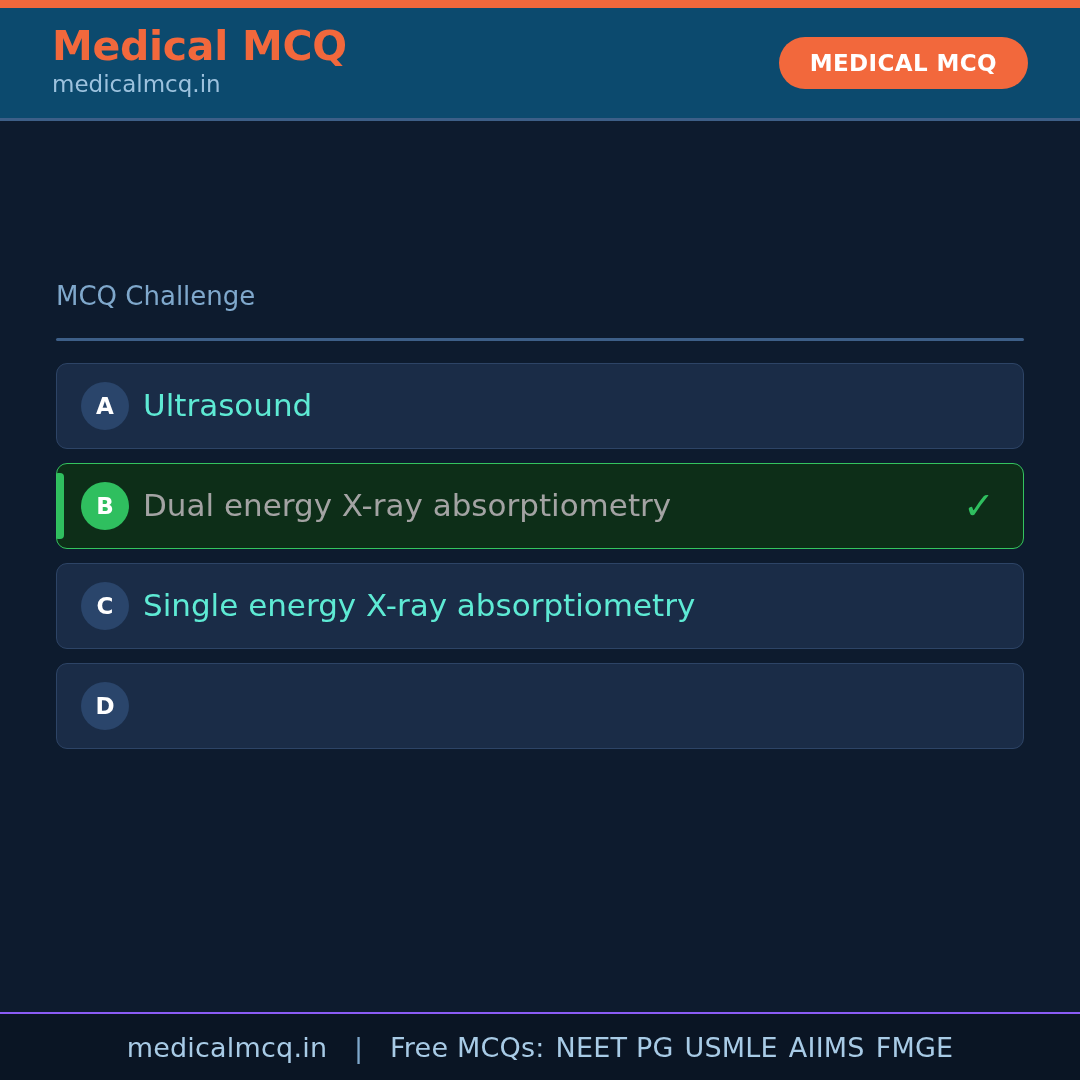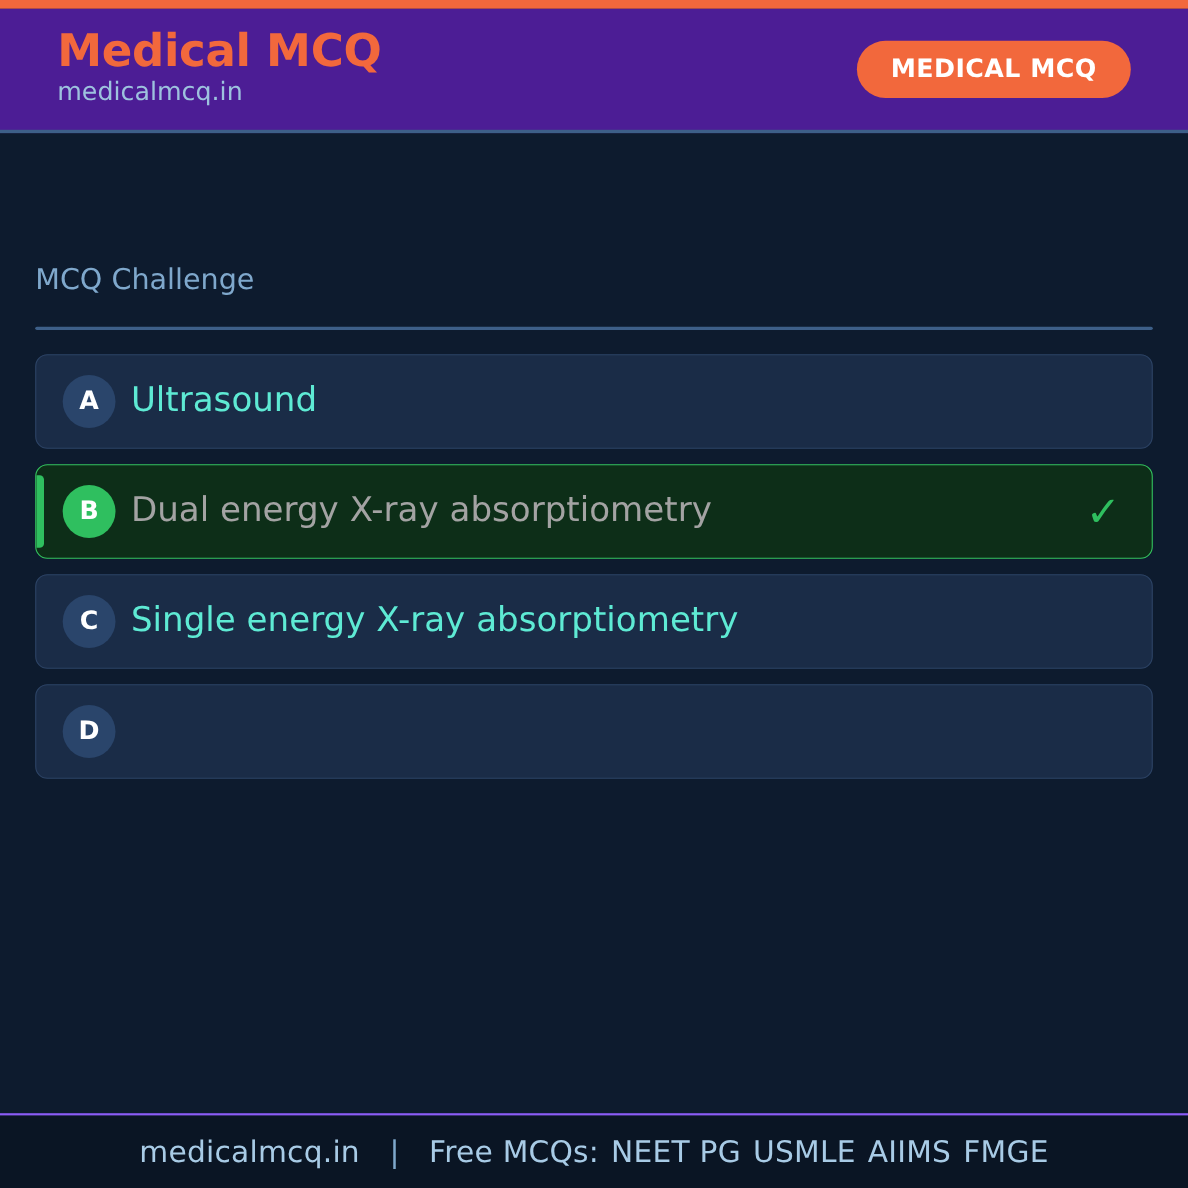--- a/index.html
+++ b/index.html
@@ -28,21 +28,21 @@
     width: 100%;
     background: #f2683c;
     flex: 0 0 auto;
   }
 
   
   .header {
     position: relative;
     flex: 0 0 auto;
     height: 113px;
-    background: #4c1d95;
+    background: #0c4a6e;
     border-bottom: 3px solid #3d5f88;
     box-sizing: border-box;
     display: flex;
     align-items: center;
     justify-content: space-between;
     padding: 0 52px;
   }
   .brand-block {
     display: flex;
     flex-direction: column;
@@ -69,23 +69,24 @@
     font-weight: bold;
     letter-spacing: 0.4px;
     padding: 13px 31px;
     border-radius: 26px;
     white-space: nowrap;
   }
 
   
   .main {
     flex: 1 1 auto;
-    padding: 0 32px;
-    box-sizing: border-box;
-    position: relative;
+    padding: 0 56px;
+    box-sizing: border-box;
+    position: relative;
+    margin-top: 41px;
   }
   .kicker {
     margin-top: 120px;
     font-size: 26px;
     color: #7fa8cc;
     line-height: 1.1;
   }
   .question {
     margin-top: 14px;
     font-size: 45px;

